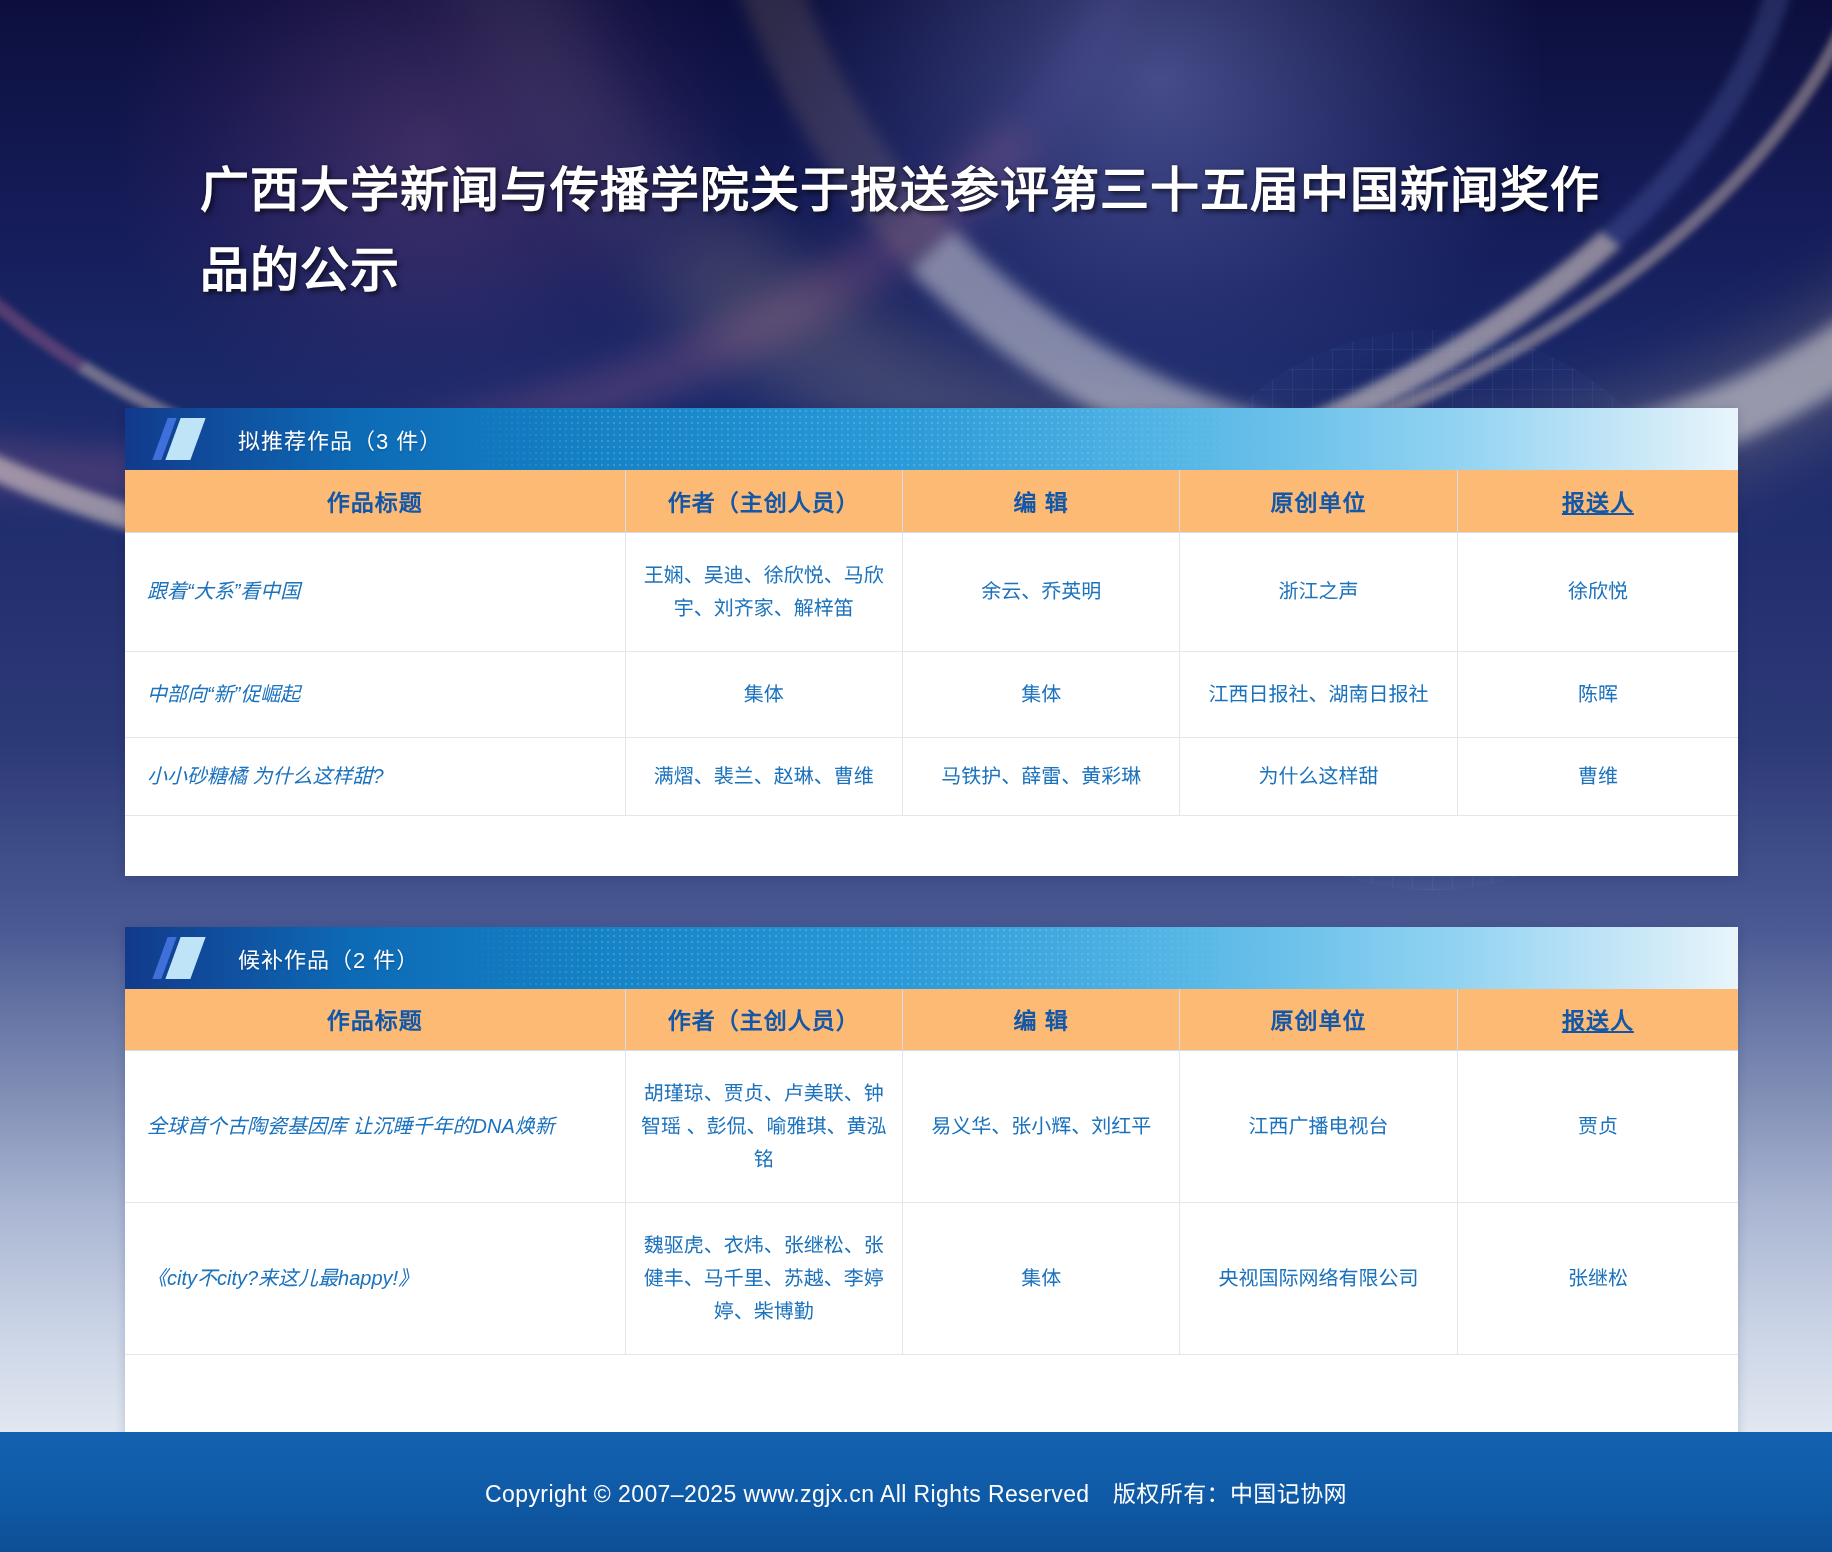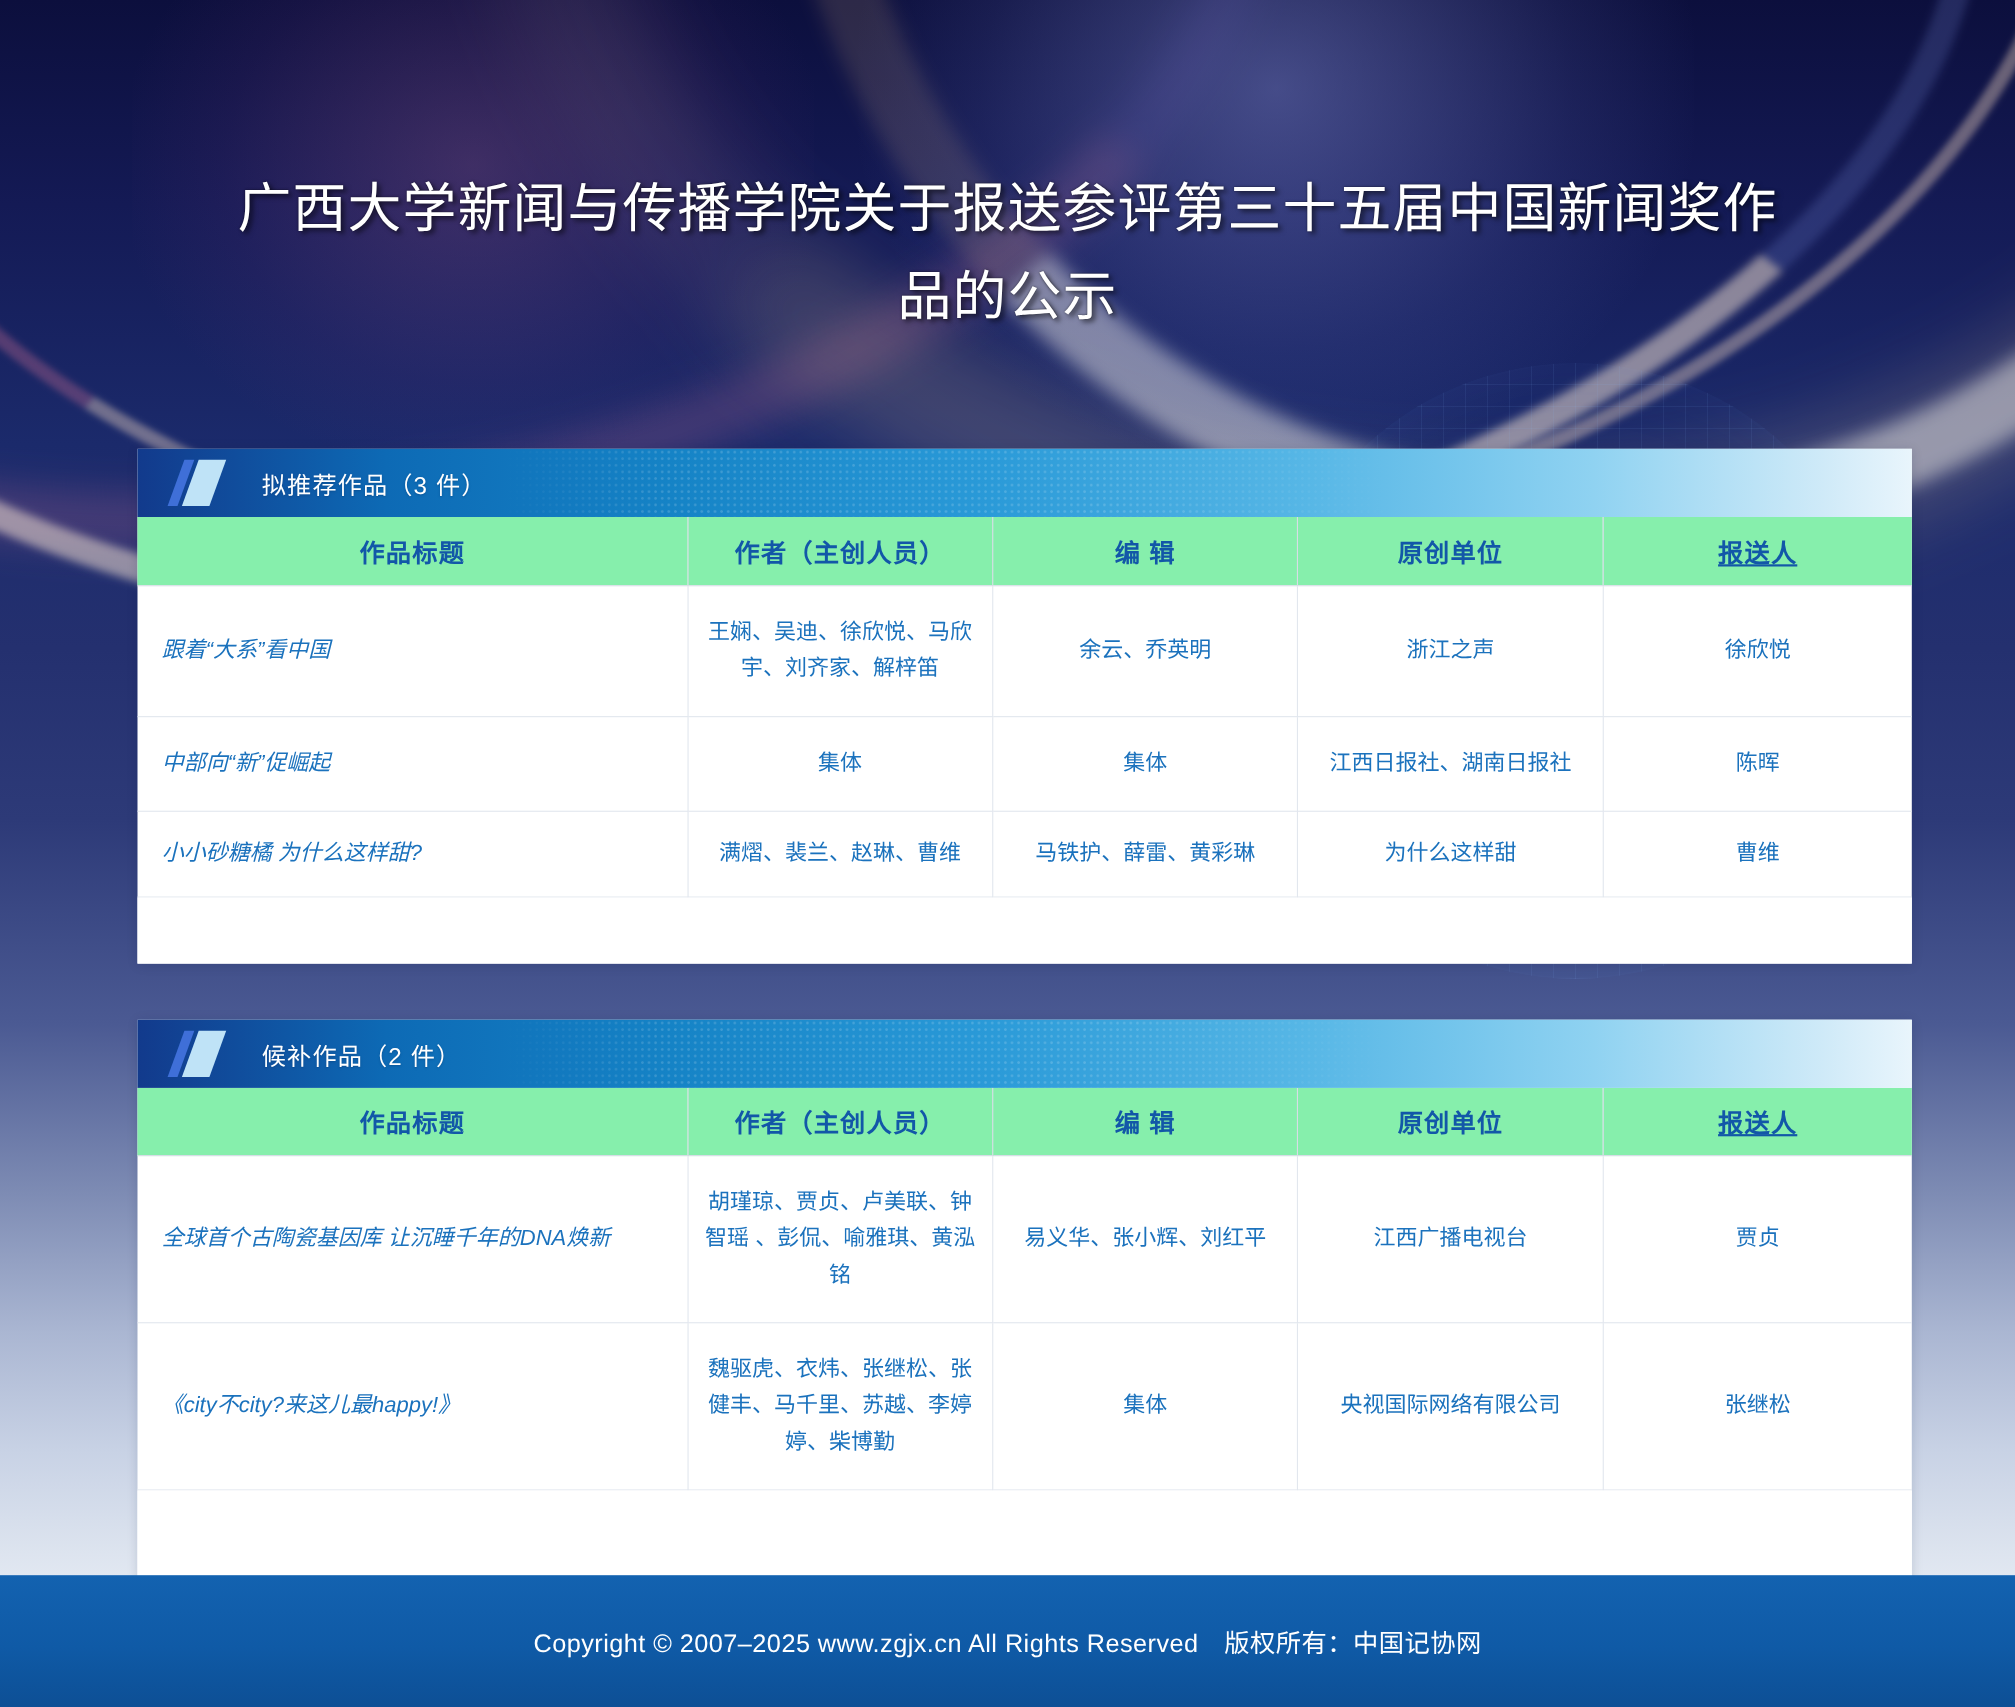--- a/index.html
+++ b/index.html
@@ -94,23 +94,22 @@
     background:
       repeating-linear-gradient(0deg, rgba(140,190,255,0.08) 0 1px, rgba(0,0,0,0) 1px 20px),
       repeating-linear-gradient(90deg, rgba(140,190,255,0.08) 0 1px, rgba(0,0,0,0) 1px 20px);
     box-shadow: inset 0 0 70px rgba(120,170,255,0.07);
     pointer-events: none;
   }
 
   
   #title {
     position: absolute; left: 0; top: 150px; width: 1832px;
-    text-align: center;
     color: #ffffff;
-    font-weight: normal;
+    font-weight: bold;
     font-size: 49px;
     line-height: 80px;
     letter-spacing: 1px;
     text-shadow: 3px 3px 5px rgba(0,0,0,0.55), 0 0 2px rgba(0,0,0,0.6);
     white-space: pre-line;
     padding: 0 200px;
   }
 
   
   #panel-wrap {
@@ -184,21 +183,21 @@
   table.awards col.c5 { width: 17.4%; }
 
   table.awards th {
     height: 62px;
     color: #1257a8;
     font-size: 23px;
     font-weight: bold;
     text-align: center;
     border-right: 1px solid #d7dde6;
     border-bottom: 1px solid #d7dde6;
-    background: #86efac;
+    background: #fdba74;
     letter-spacing: 1px;
     margin-left: 12px;
   }
   table.awards th:last-child { border-right: none; text-decoration: underline; }
 
   table.awards td {
     color: #1b72bd;
     font-size: 20px;
     line-height: 33px;
     text-align: center;

